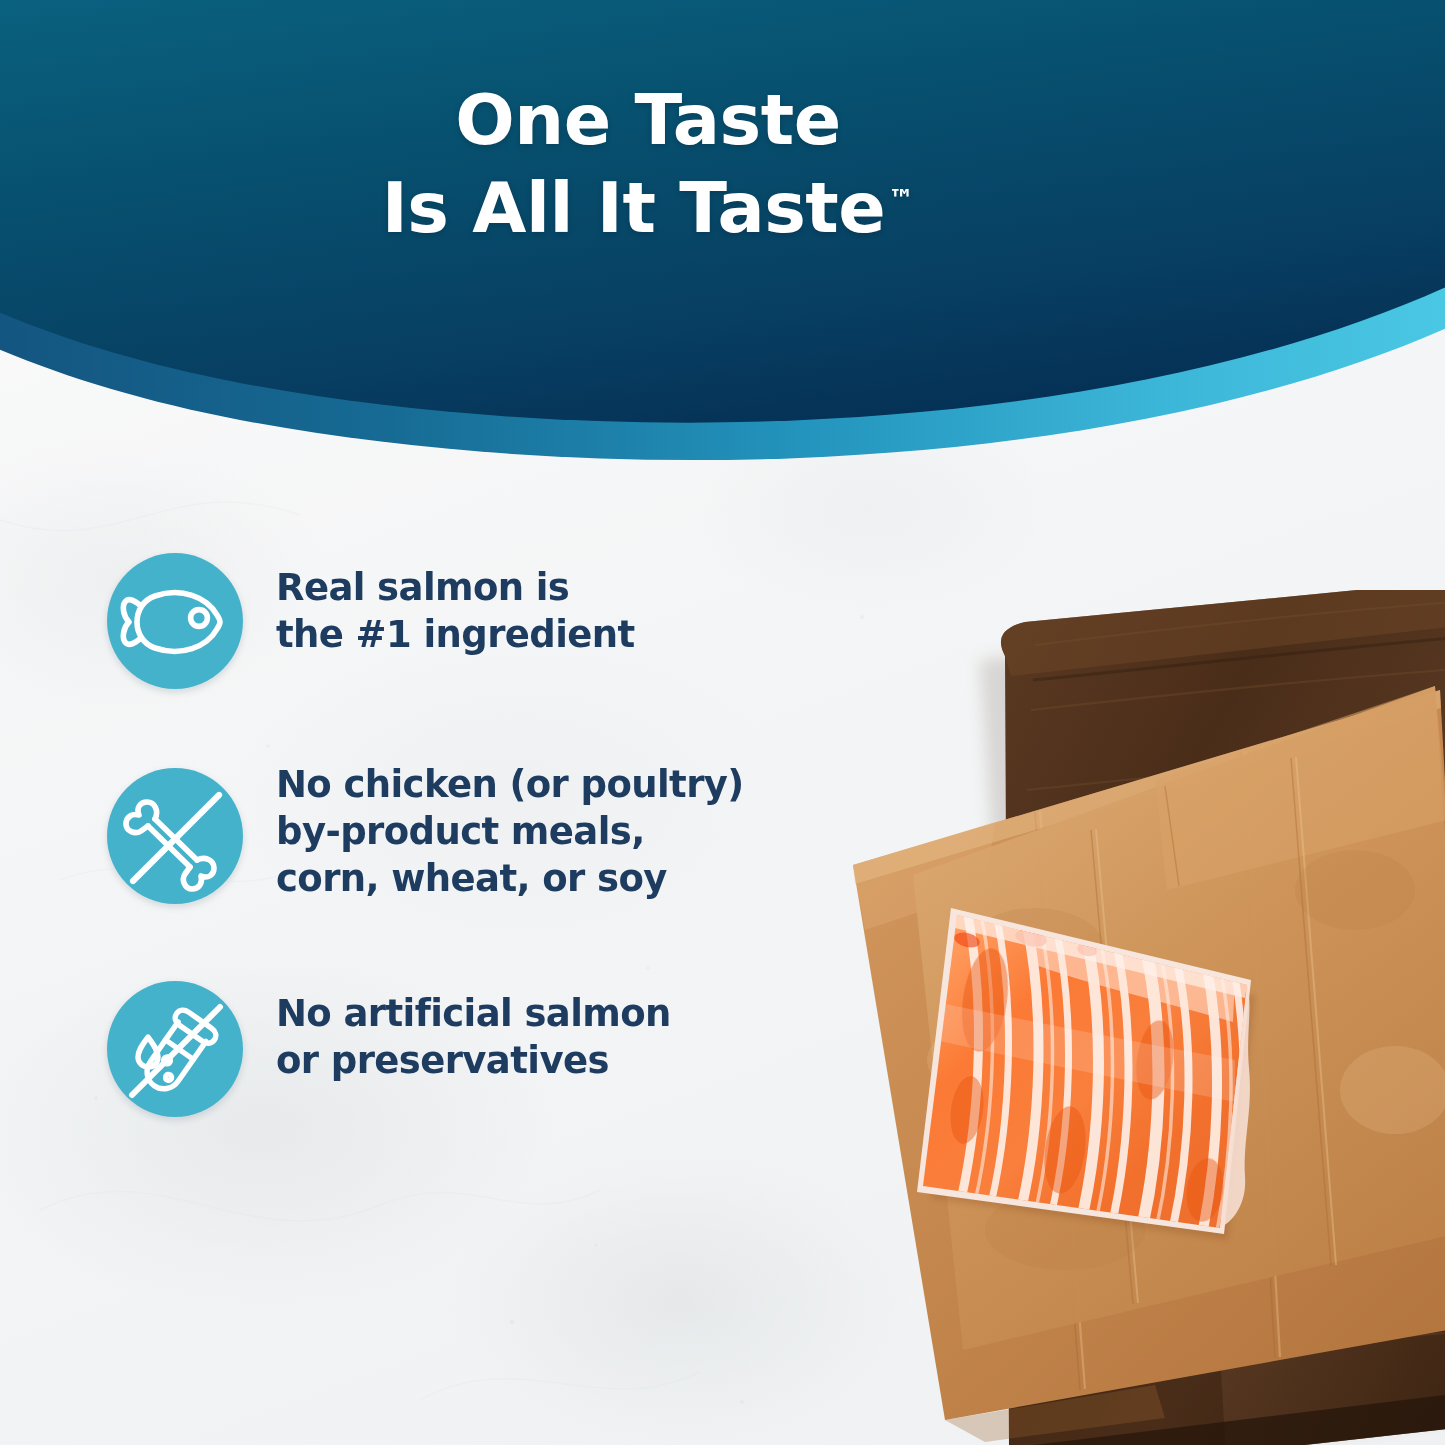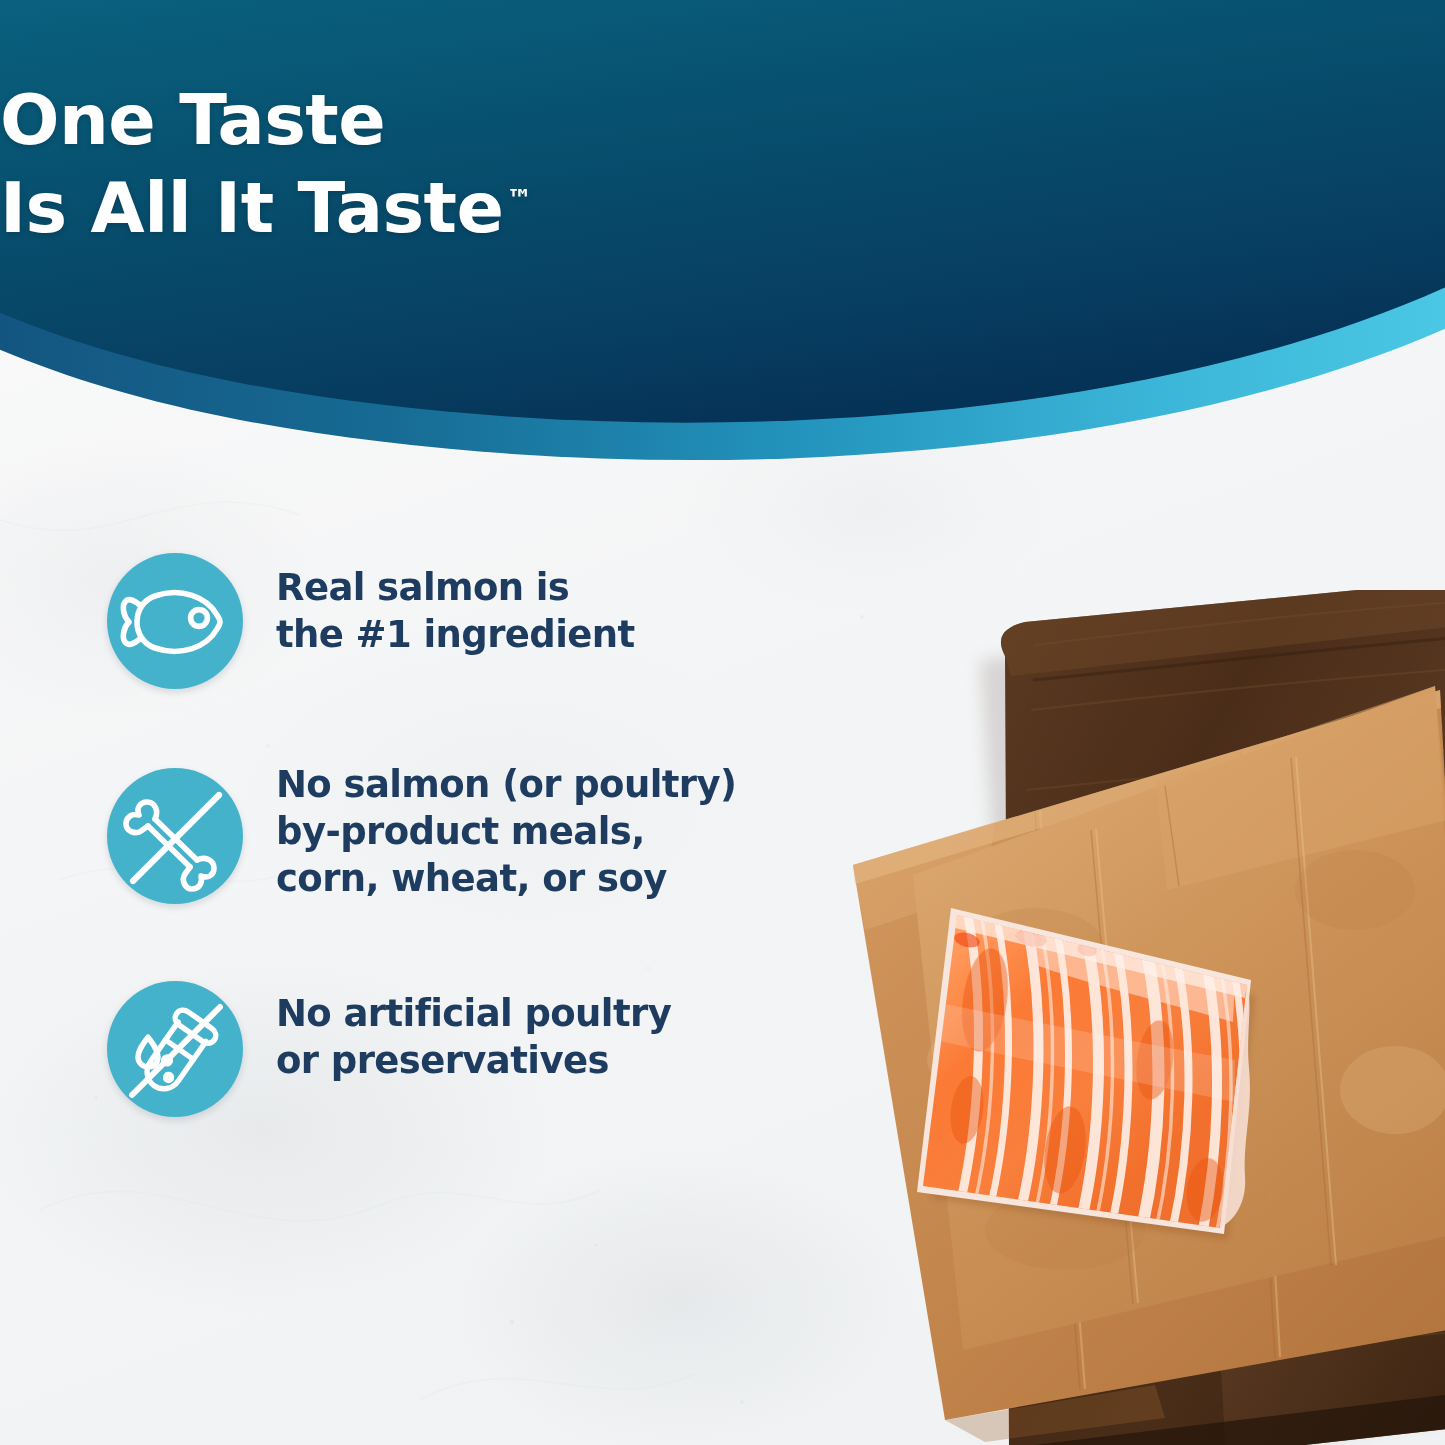--- a/index.html
+++ b/index.html
@@ -38,20 +38,21 @@
   .header {
     position:absolute; left:0; top:0;
     width:1445px; height:470px;
     pointer-events:none;
   }
   .header svg { display:block; width:1445px; height:470px; }
 
   .headline {
     position:absolute; left:0; top:76px;
     width:1296px;
+    text-align:center;
     color:#ffffff;
     font-family:"DejaVu Sans", sans-serif;
     font-weight:bold;
     font-size:70px;
     line-height:1.26;
     letter-spacing:-0.5px;
     text-shadow:0 2px 6px rgba(0,0,0,.18);
     z-index:5;
   }
   .headline .l1 { display:block; }
@@ -385,21 +386,21 @@
             <path d="M41 58 L83 99"></path>
 
             <path d="M48 51 C 52 43, 48 34, 40 34 C 33 34, 29 40, 32 47 C 25 45, 19 49, 19 56 C 19 63, 28 67, 34 63 L41 58"></path>
 
             <path d="M90 92 C 98 88, 107 92, 107 100 C 107 107, 101 111, 94 108 C 96 115, 92 121, 85 121 C 78 121, 74 112, 78 106 L83 99"></path>
 
             <path d="M26 113 L112 27" stroke-width="6.2"></path>
           </g>
         </svg>
       </div>
-      <div class="bullet-text">No salmon (or poultry)
+      <div class="bullet-text">No chicken (or poultry)
 by-product meals,
 corn, wheat, or soy</div>
     </div>
 
     <div class="bullet b3">
       <div class="icon-circle">
         <svg viewBox="0 0 136 136">
           <g fill="none" stroke="#ffffff" stroke-width="5.4" stroke-linecap="round" stroke-linejoin="round">
             <g transform="rotate(35 68 68)">
 
@@ -412,19 +413,19 @@
               <circle cx="68" cy="82" r="3.4"></circle>
               <circle cx="79" cy="95" r="3"></circle>
             </g>
 
             <path d="M41 56 C 36 63, 31 69, 31 76 C 31 82, 36 86, 41 86 C 47 86, 51 82, 51 76 C 51 69, 46 63, 41 56 Z"></path>
 
             <path d="M25 114 L113 26" stroke-width="6"></path>
           </g>
         </svg>
       </div>
-      <div class="bullet-text">No artificial poultry
+      <div class="bullet-text">No artificial salmon
 or preservatives</div>
     </div>
 
   </div>
 
 </div>
 
 </body></html>

